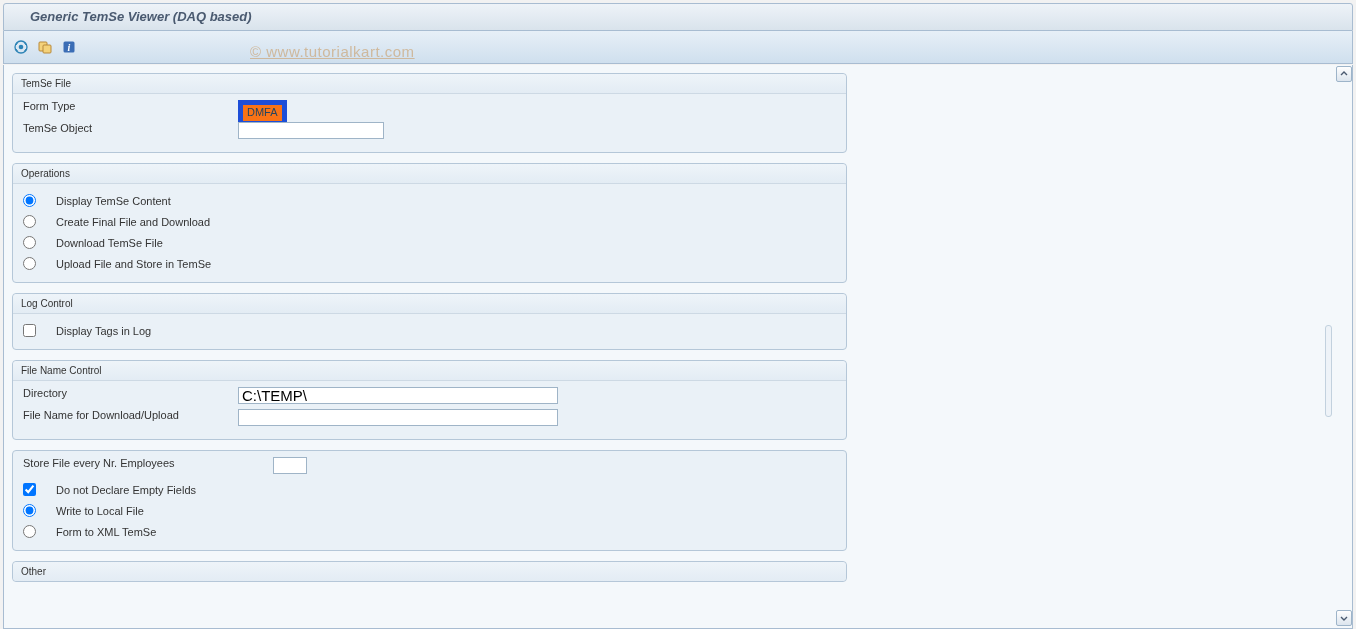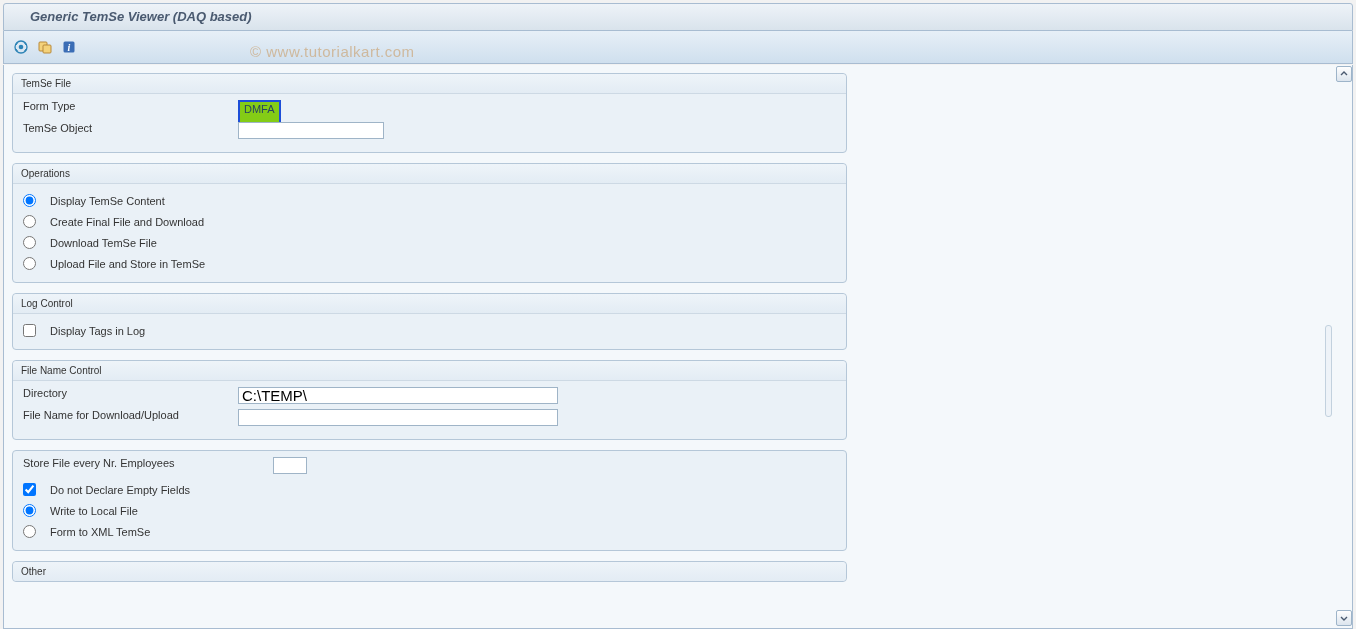--- a/index.html
+++ b/index.html
@@ -49,20 +49,21 @@
     cursor:pointer;
   }
   .watermark{
     position:absolute;
     left:250px;
     top:40px;
     font-size:15px;
     color:rgba(200,150,90,.55);
     letter-spacing:.5px;
     pointer-events:none;
+    text-decoration:underline;
   }
   .body-area{
     position:absolute;
     top:62px;
     left:3px;
     right:3px;
     bottom:3px;
     border:1px solid #a8bcd1;
     border-top:none;
     background:#f4f8fb;
@@ -142,34 +143,34 @@
     padding:0 3px;
     box-sizing:border-box;
   }
   .field-small{width:146px;}
   .field-med{width:320px;}
   .field-tiny{width:34px;}
   .readonly-box{
     display:inline-block;
     height:26px;
     line-height:15px;
-    border:2px solid #1d4ed8;
-    background:#84cc16;
+    border:5px solid #1d4ed8;
+    background:#f97316;
     color:#27455f;
     font-size:11px;
     padding:0 4px;
     box-sizing:border-box;
     min-width:40px;
   }
   .radio-row,.check-row{
     display:flex;
     align-items:center;
     height:21px;
     padding-left:2px;
-    gap:14px;
+    gap:20px;
   }
   input[type=radio],input[type=checkbox]{
     margin:0;
     width:13px;height:13px;
   }
 </style>
 </head>
 <body>
 <div class="app">
 

